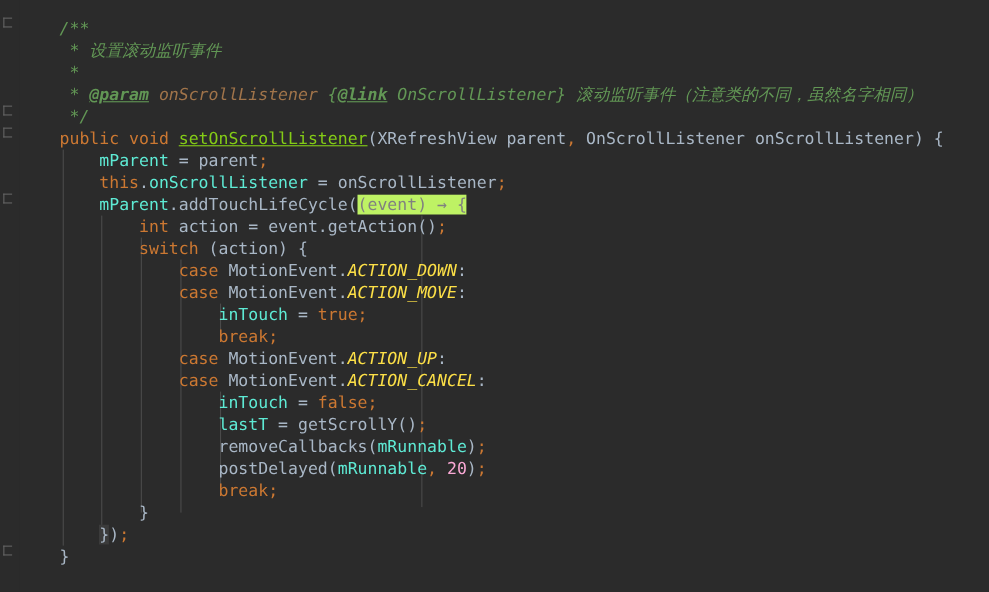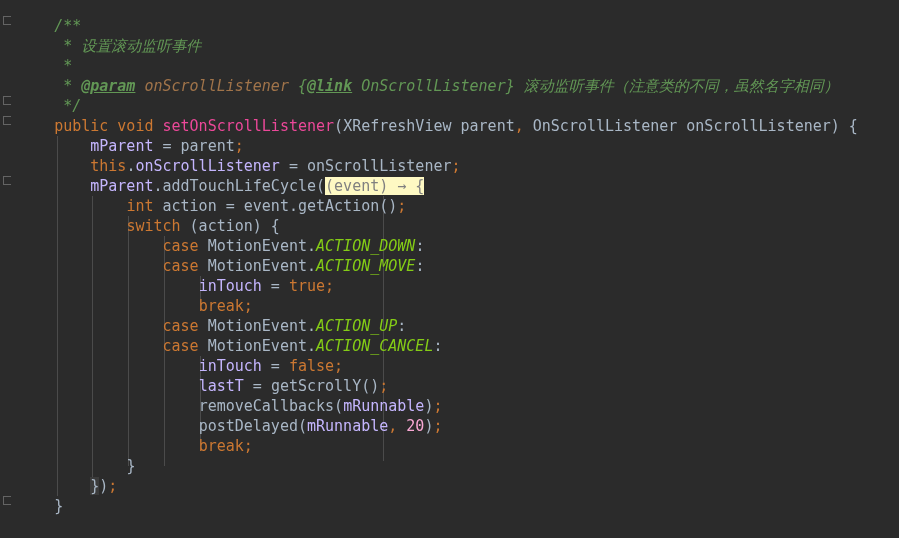--- a/index.html
+++ b/index.html
@@ -62,29 +62,29 @@
     height: 20px;
     white-space: pre;
   }
 
   
   .t-default   { color: #a9b7c6; }
   .t-keyword   { color: #cc7832; }
   .t-comment   { color: #629755; font-style: italic; }
   .t-doctag    { color: #629755; font-style: italic; font-weight: bold; text-decoration: underline; }
   .t-docparam  { color: #a1744a; font-style: italic; }
-  .t-method    { color: #ec4899; }
-  .t-field     { color: #c4b5fd; }
-  .t-static    { color: #84cc16; font-style: italic; }
+  .t-method    { color: #84cc16; text-decoration: underline; }
+  .t-field     { color: #5eead4; }
+  .t-static    { color: #fde047; font-style: italic; }
   .t-number    { color: #f9a8d4; }
   .t-param     { color: #a9b7c6; }
   .t-lambda    { color: #808080; }
   .t-brace-hl  { background: #3b3b3b; }
 
-  .sel-bg { background: #fef9c3; }
+  .sel-bg { background: #bef264; }
 </style>
 </head>
 <body>
 
 <div id="editor">
 
   <div id="gutter" style="background: rgb(43, 43, 43);">
       <div class="fold-marker" style="top: 16px; border-color: rgb(100, 100, 100);"></div>
       <div class="fold-marker" style="top: 96px; border-color: rgb(100, 100, 100);"></div>
       <div class="fold-marker" style="top: 116px; border-color: rgb(100, 100, 100);"></div>

